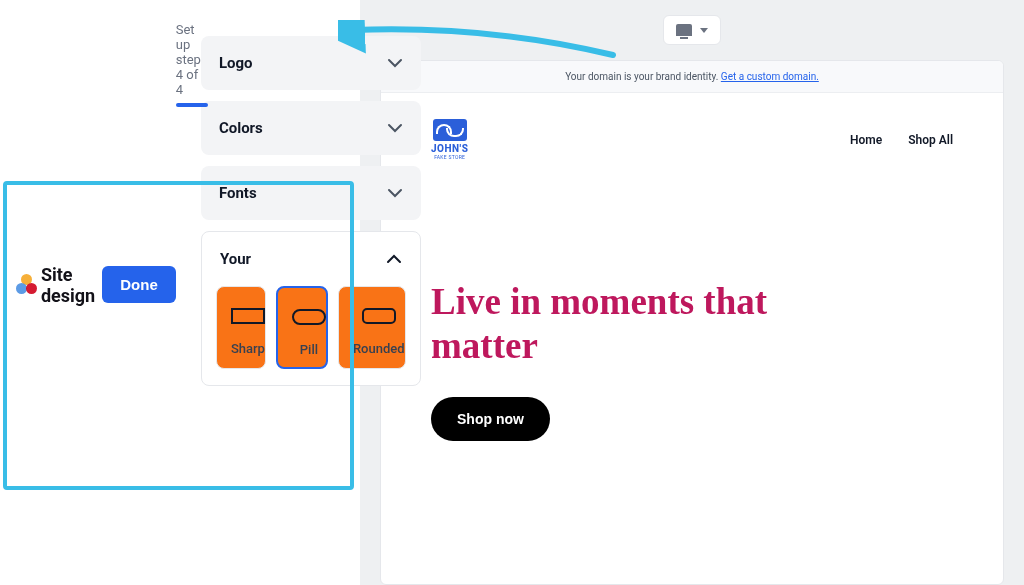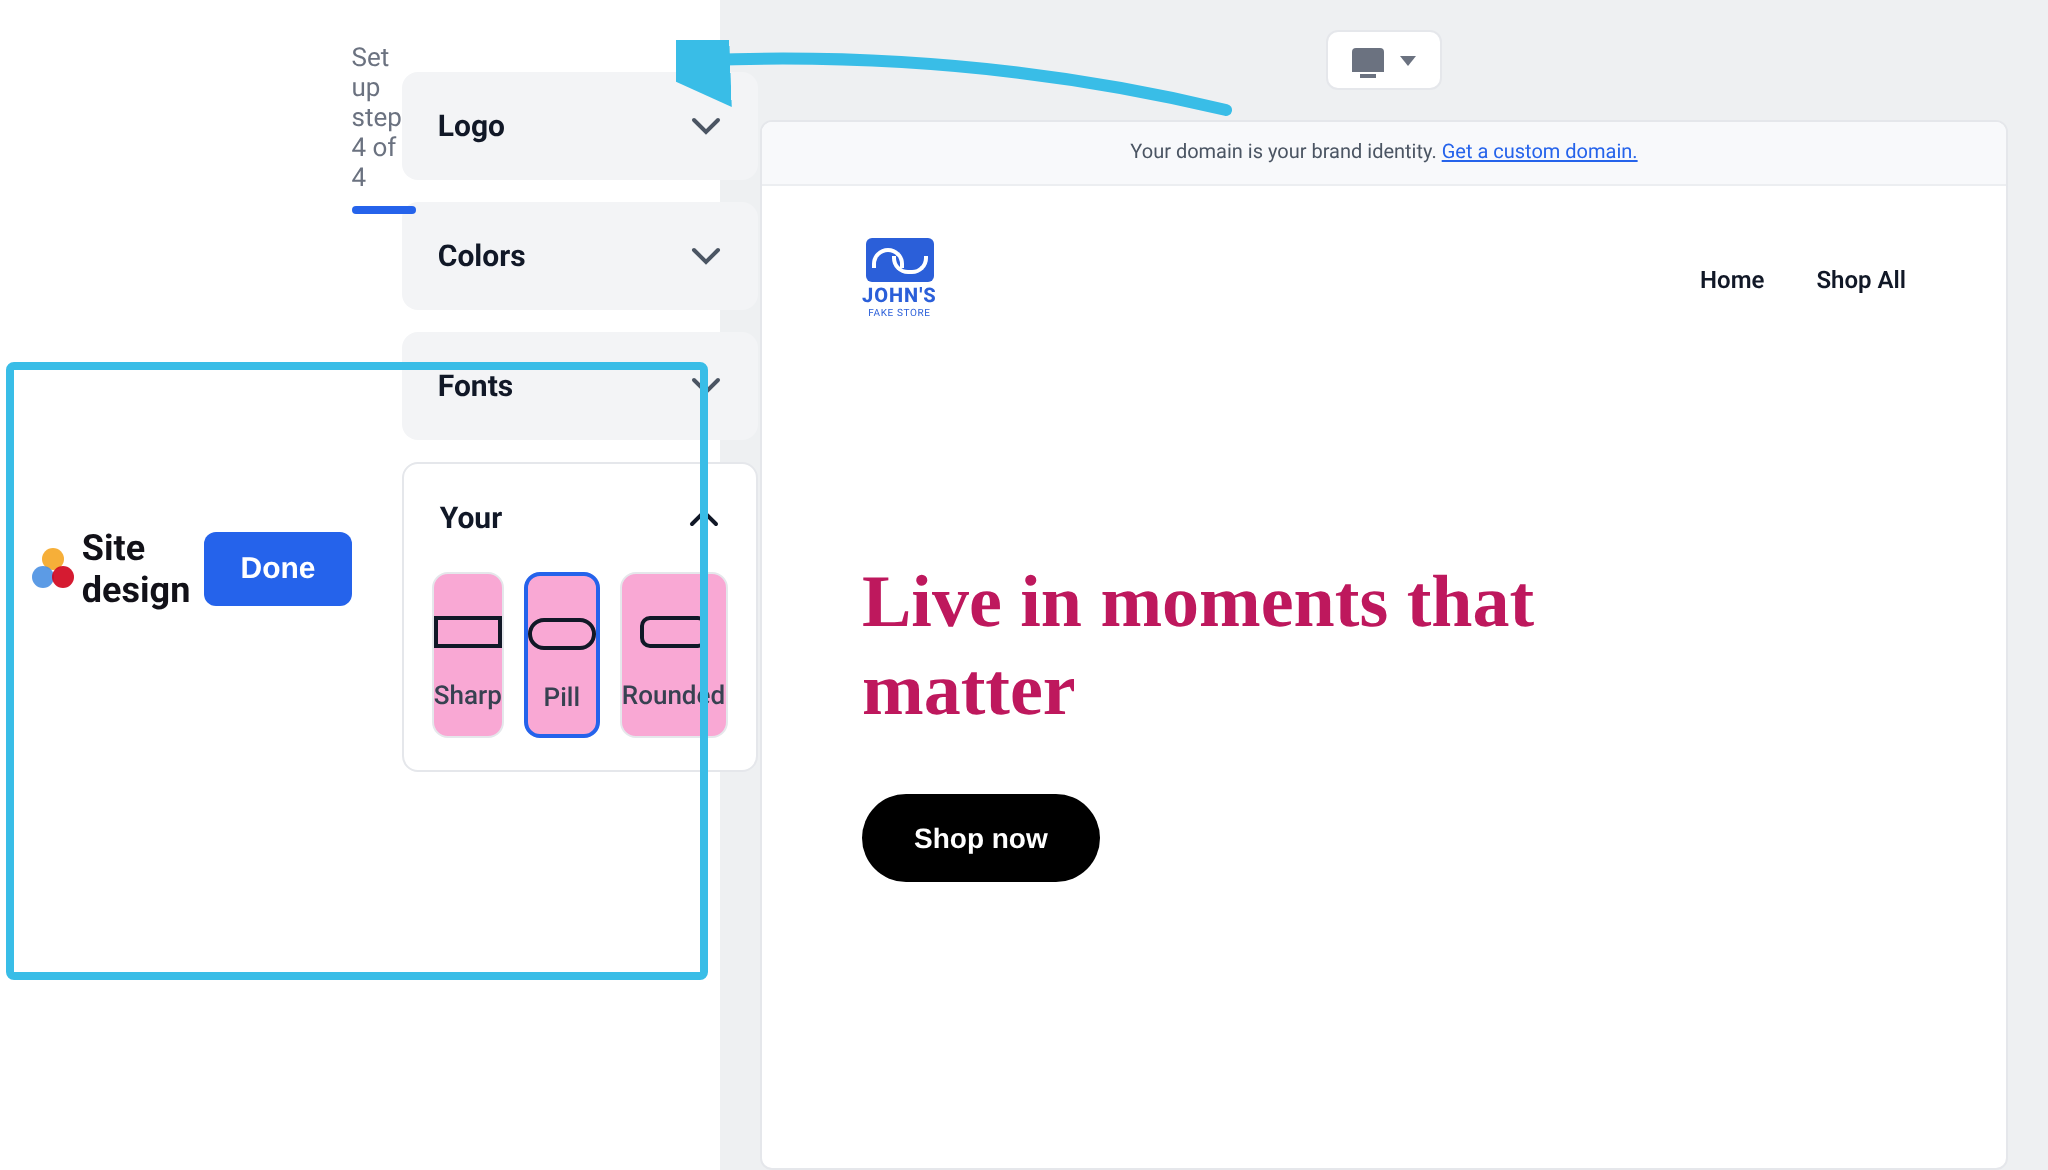--- a/index.html
+++ b/index.html
@@ -102,23 +102,23 @@
     .style-body {
       display: flex;
       gap: 10px;
       padding: 0 14px 16px 14px;
     }
     .style-card {
       flex: 1;
       border: 1px solid #e5e7eb;
       border-radius: 8px;
       text-align: center;
-      padding: 14px 0 10px 0;
-      cursor: pointer;
-      background: #f9a8d4;
+      padding: 14px 0 10px 14px;
+      cursor: pointer;
+      background: #f97316;
     }
     .style-card.selected {
       border: 2px solid #2563eb;
     }
     .style-preview { height: 30px; display: flex; align-items: center; justify-content: center; }
     .rect-sharp { width: 34px; height: 16px; border: 2px solid #111827; }
     .rect-rounded { width: 34px; height: 16px; border: 2px solid #111827; border-radius: 5px; }
     .rect-pill { width: 34px; height: 16px; border: 2px solid #111827; border-radius: 999px; }
     .style-name { font-size: 13px; color: #374151; margin-top: 10px; font-weight: 500; }
     .highlight-box {

